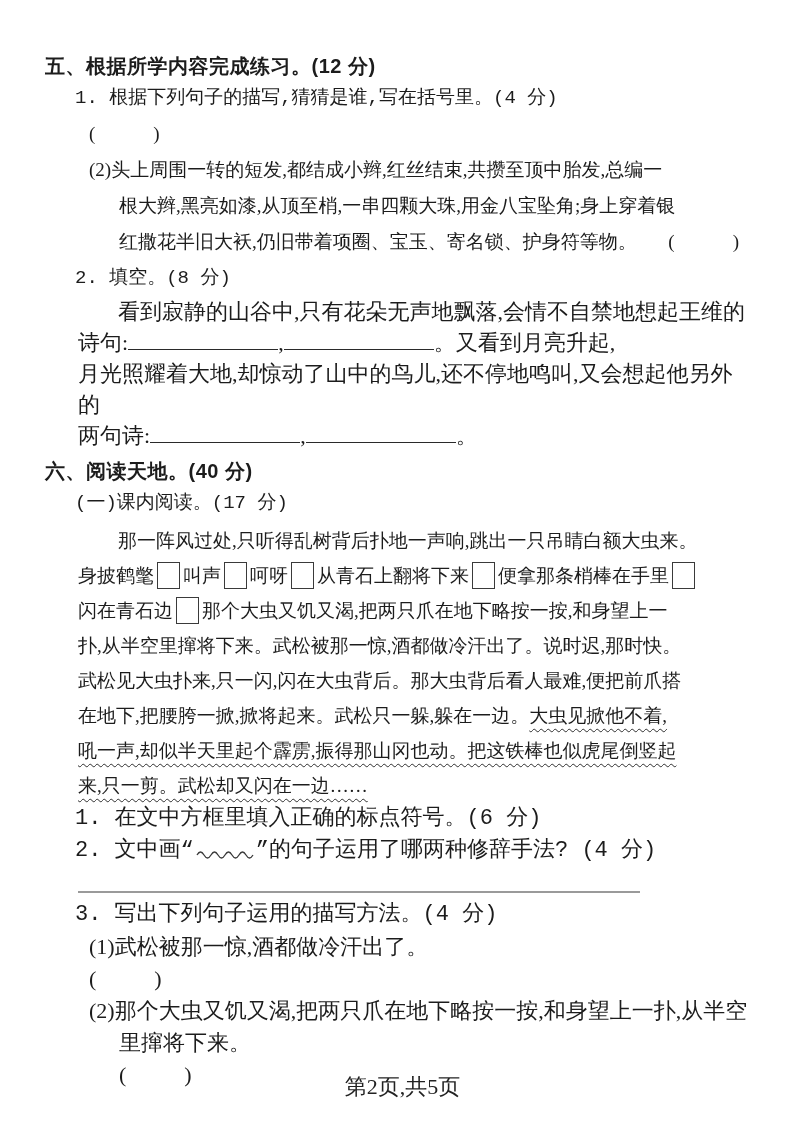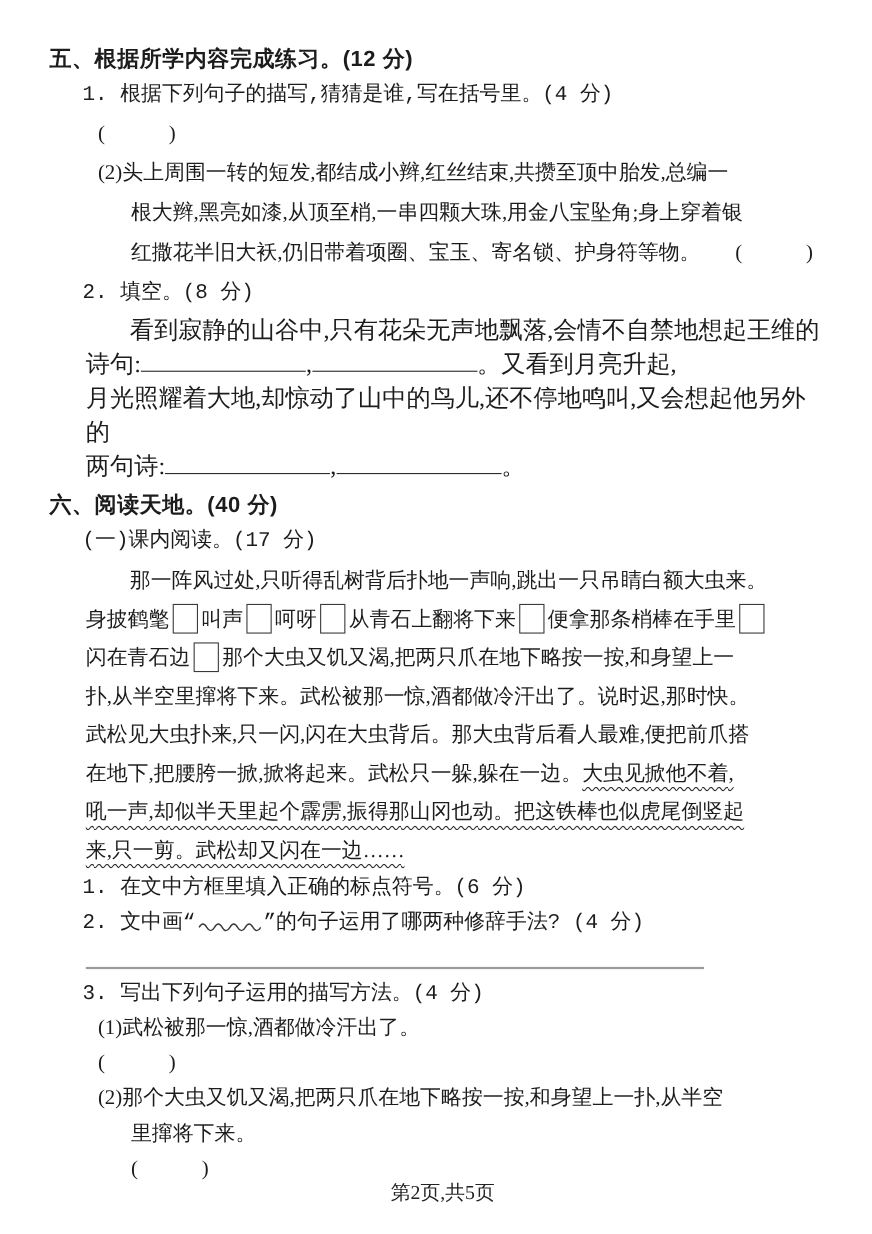--- a/index.html
+++ b/index.html
@@ -4,35 +4,35 @@
 <style>
   * { margin: 0; padding: 0; box-sizing: border-box; }
   html, body { width: 793px; height: 1122px; background: #ffffff; }
   body {
     font-family: "Liberation Serif", "DejaVu Serif", serif;
     color: #1c1c1c;
     position: relative;
   }
   .page {
     width: 793px; height: 1122px;
-    padding: 40px 42px 0 45px;
+    padding: 52px 42px 0 45px;
     position: relative;
   }
   
   .sec-title {
     font-family: "Liberation Sans", "DejaVu Sans", sans-serif;
     font-weight: bold;
     font-size: 20px;
     line-height: 28px;
     letter-spacing: 0.5px;
   }
   .row  { font-size: 19px; line-height: 36px; }
   .rowp { font-size: 22px; line-height: 31px; }   
   .rowk { font-size: 19px; line-height: 35px; } 
-  .rowq { font-size: 19px; line-height: 32px; }
+  .rowq { font-size: 22px; line-height: 32px; }
   .ind1 { padding-left: 30px; font-family: Liberation Mono, monospace; }   
   .ind2 { padding-left: 44px; }   
   .hang { padding-left: 74px; }   
   .pind { padding-left: 33px; }   
   .firstline { text-indent: 40px; }
 
   
   .flexline { display: flex; justify-content: space-between; align-items: baseline; }
   .flexline.w-full   { padding-right: 12px; }
   .flexline.w-narrow { padding-right: 68px; flex-direction: column; }
@@ -77,21 +77,21 @@
   }
 
   .sec6 { margin-top: 6px; }
   .passage { margin-top: 2px; }
 
   .footer {
     position: absolute;
     left: 12px; right: 0;
     top: 1072px;
     text-align: center;
-    font-size: 18px;
+    font-size: 22px;
     color: #222;
   }
 </style>
 </head>
 <body>
 
 <div class="page">
 
   <section>
     <h2 class="sec-title">五、根据所学内容完成练习。(12 分)</h2>

